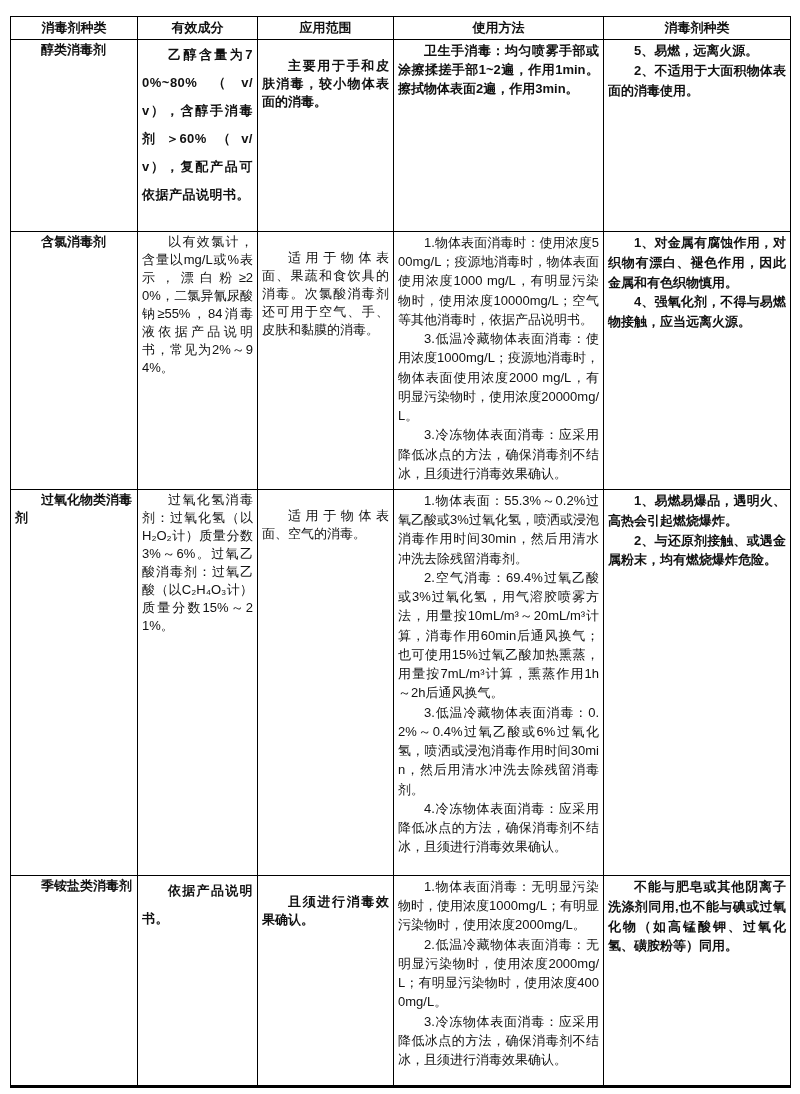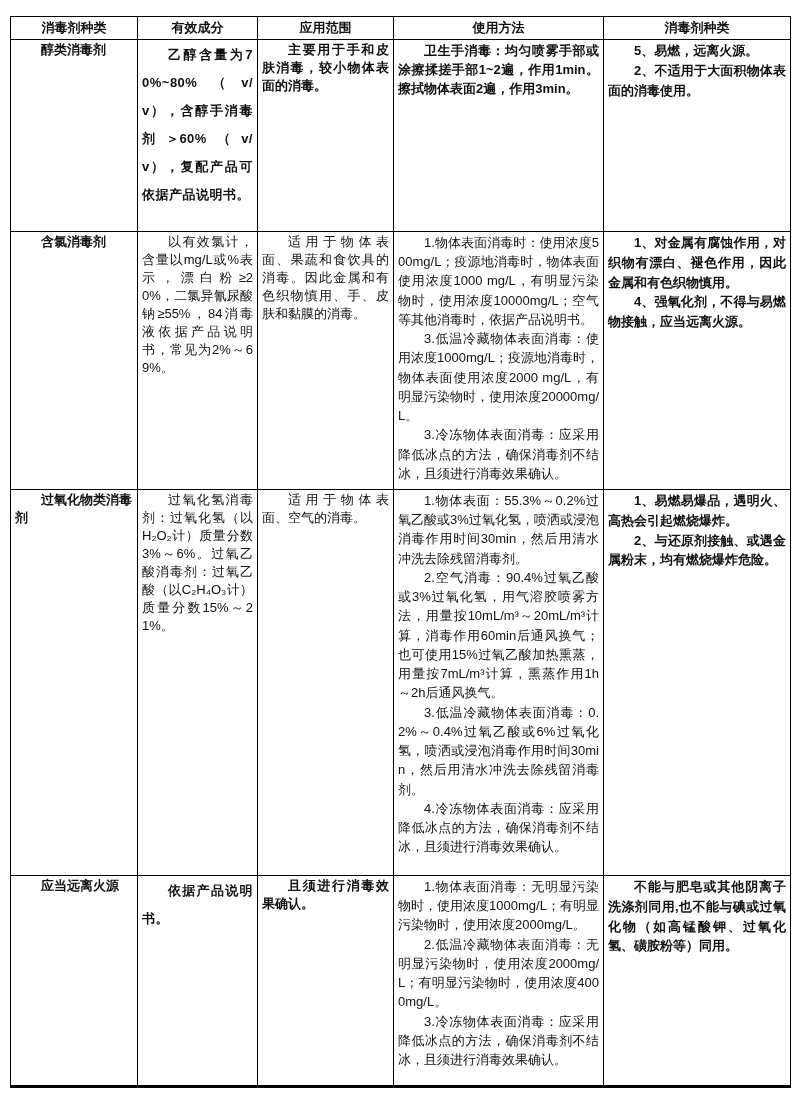--- a/index.html
+++ b/index.html
@@ -39,21 +39,21 @@
   tr.r4 { height: 211px; }
   p.para {
     text-indent: 2em;
     text-align: justify;
     line-height: 1.5;
     word-break: break-all;
   }
   td.cat p.para { font-weight: bold; text-align: left; line-height: 1.4; }
   td.spaced p.para { line-height: 2.15; font-weight: bold; letter-spacing: 0.5px; }
   td.tight p.para { line-height: 1.38; }
-  td.scope p.para { line-height: 1.38; }
+  td.scope p.para { line-height: 1.38; margin-top: 16px; }
   td.usage p.para { line-height: 1.48; }
   td.bold p.para { font-weight: bold; }
   td.notes p.para { font-weight: bold; line-height: 1.52; }
 </style>
 </head>
 <body>
 
 <table class="doc-table">
   <colgroup>
     <col style="width:127px">
@@ -90,24 +90,24 @@
         <p class="para">5、易燃，远离火源。</p>
         <p class="para">2、不适用于大面积物体表面的消毒使用。</p>
       </td>
     </tr>
 
     <tr class="r2">
       <td class="cat">
         <p class="para">含氯消毒剂</p>
       </td>
       <td class="tight">
-        <p class="para">以有效氯计，含量以mg/L或%表示，漂白粉≥20%，二氯异氰尿酸钠≥55%，84消毒液依据产品说明书，常见为2%～69%。</p>
+        <p class="para">以有效氯计，含量以mg/L或%表示，漂白粉≥20%，二氯异氰尿酸钠≥55%，84消毒液依据产品说明书，常见为2%～94%。</p>
       </td>
       <td class="scope">
-        <p class="para">适用于物体表面、果蔬和食饮具的消毒。因此金属和有色织物慎用、手、皮肤和黏膜的消毒。</p>
+        <p class="para">适用于物体表面、果蔬和食饮具的消毒。次氯酸消毒剂还可用于空气、手、皮肤和黏膜的消毒。</p>
       </td>
       <td class="usage">
         <p class="para">1.物体表面消毒时：使用浓度500mg/L；疫源地消毒时，物体表面使用浓度1000 mg/L，有明显污染物时，使用浓度10000mg/L；空气等其他消毒时，依据产品说明书。</p>
         <p class="para">3.低温冷藏物体表面消毒：使用浓度1000mg/L；疫源地消毒时，物体表面使用浓度2000 mg/L，有明显污染物时，使用浓度20000mg/L。</p>
         <p class="para">3.冷冻物体表面消毒：应采用降低冰点的方法，确保消毒剂不结冰，且须进行消毒效果确认。</p>
       </td>
       <td class="notes">
         <p class="para">1、对金属有腐蚀作用，对织物有漂白、褪色作用，因此金属和有色织物慎用。</p>
         <p class="para">4、强氧化剂，不得与易燃物接触，应当远离火源。</p>
       </td>
@@ -118,33 +118,33 @@
         <p class="para">过氧化物类消毒剂</p>
       </td>
       <td class="tight">
         <p class="para">过氧化氢消毒剂：过氧化氢（以H₂O₂计）质量分数3%～6%。过氧乙酸消毒剂：过氧乙酸（以C₂H₄O₃计）质量分数15%～21%。</p>
       </td>
       <td class="scope">
         <p class="para">适用于物体表面、空气的消毒。</p>
       </td>
       <td class="usage">
         <p class="para">1.物体表面：55.3%～0.2%过氧乙酸或3%过氧化氢，喷洒或浸泡消毒作用时间30min，然后用清水冲洗去除残留消毒剂。</p>
-        <p class="para">2.空气消毒：90.4%过氧乙酸或3%过氧化氢，用气溶胶喷雾方法，用量按10mL/m³～20mL/m³计算，消毒作用60min后通风换气；也可使用15%过氧乙酸加热熏蒸，用量按7mL/m³计算，熏蒸作用1h～2h后通风换气。</p>
+        <p class="para">2.空气消毒：69.4%过氧乙酸或3%过氧化氢，用气溶胶喷雾方法，用量按10mL/m³～20mL/m³计算，消毒作用60min后通风换气；也可使用15%过氧乙酸加热熏蒸，用量按7mL/m³计算，熏蒸作用1h～2h后通风换气。</p>
         <p class="para">3.低温冷藏物体表面消毒：0.2%～0.4%过氧乙酸或6%过氧化氢，喷洒或浸泡消毒作用时间30min，然后用清水冲洗去除残留消毒剂。</p>
         <p class="para">4.冷冻物体表面消毒：应采用降低冰点的方法，确保消毒剂不结冰，且须进行消毒效果确认。</p>
       </td>
       <td class="notes">
         <p class="para">1、易燃易爆品，遇明火、高热会引起燃烧爆炸。</p>
         <p class="para">2、与还原剂接触、或遇金属粉末，均有燃烧爆炸危险。</p>
       </td>
     </tr>
 
     <tr class="r4">
       <td class="cat">
-        <p class="para">应当远离火源</p>
+        <p class="para">季铵盐类消毒剂</p>
       </td>
       <td class="spaced">
         <p class="para">依据产品说明书。</p>
       </td>
       <td class="scope bold">
         <p class="para">且须进行消毒效果确认。</p>
       </td>
       <td class="usage">
         <p class="para">1.物体表面消毒：无明显污染物时，使用浓度1000mg/L；有明显污染物时，使用浓度2000mg/L。</p>
         <p class="para">2.低温冷藏物体表面消毒：无明显污染物时，使用浓度2000mg/L；有明显污染物时，使用浓度4000mg/L。</p>

